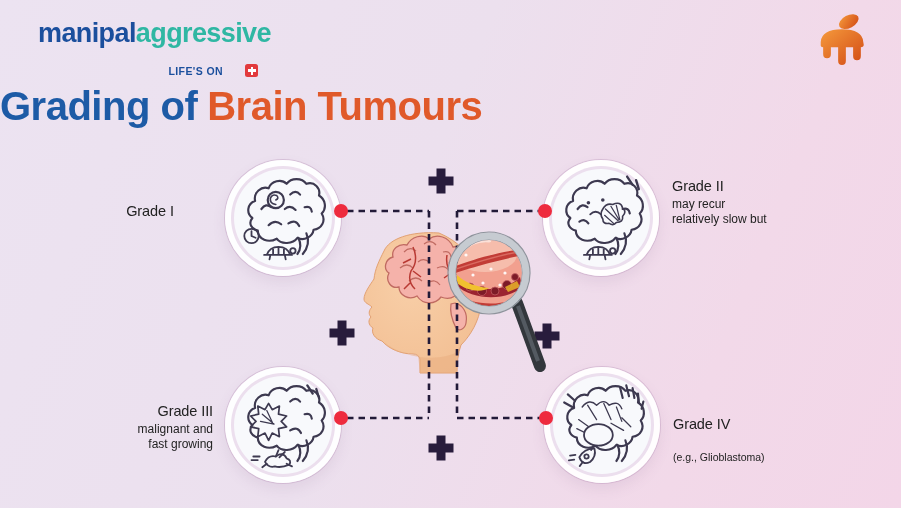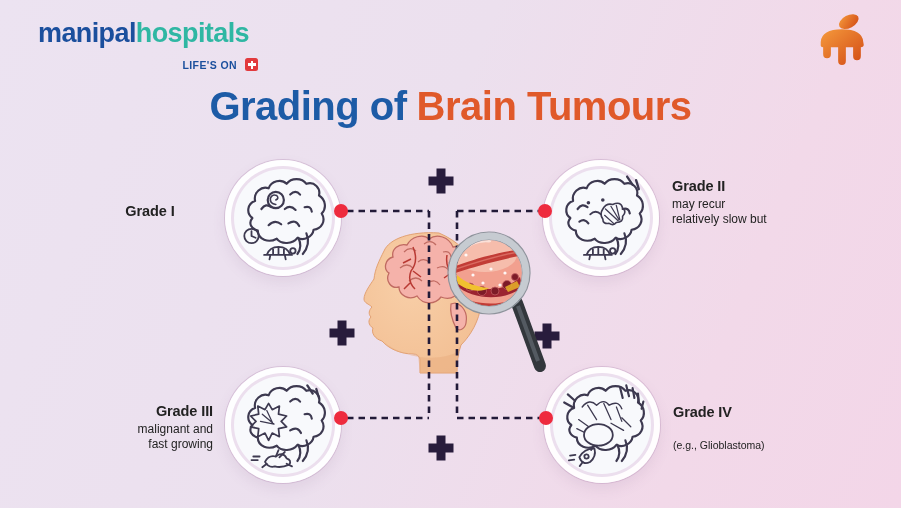--- a/index.html
+++ b/index.html
@@ -7,62 +7,62 @@
   .canvas{
     position:relative;width:901px;height:508px;overflow:hidden;
     background:linear-gradient(112deg,#ece3f1 0%,#ece0ee 45%,#f2d9e9 78%,#f3d6e8 100%);
     font-family:"Liberation Sans",sans-serif;
   }
   
   .brand{position:absolute;left:38px;top:18px;width:222px;}
   .brand-name{font-size:27px;font-weight:bold;letter-spacing:-0.6px;line-height:30px;white-space:nowrap;}
   .brand-name .p1{color:#1b4f9d;}
   .brand-name .p2{color:#2fb7a3;}
-  .brand-tagline-row{display:flex;justify-content:flex-end;align-items:center;gap:8px;margin-top:10px;padding-right:2px;text-align:right;}
+  .brand-tagline-row{display:flex;justify-content:flex-end;align-items:center;gap:22px;margin-top:16px;padding-right:2px;text-align:right;}
   .brand-tagline-row .tg{font-size:10.5px;font-weight:bold;color:#1b4f9d;letter-spacing:.4px;}
   .flag{position:relative;width:13px;height:13px;background:#e23a3d;border-radius:2.5px;display:inline-block;}
   .flag i{position:absolute;background:#fff;}
   .flag .cv{left:5.5px;top:2.5px;width:2.4px;height:8px;}
   .flag .ch{left:2.5px;top:5.3px;width:8px;height:2.4px;}
   .mascot{position:absolute;right:30px;top:10px;width:58px;height:58px;}
   
-  .title{position:absolute;left:0;top:83px;width:100%;text-align:center;
+  .title{position:absolute;left:0;top:83px;width:100%;
     font-size:40px;font-weight:bold;letter-spacing:-0.5px;margin:0;line-height:46px;}
   .t-blue{color:#1d5ba6;}
   .t-orange{color:#e0592a;margin-left:10px;}
   
   .g-circle{position:absolute;width:116px;height:116px;border-radius:50%;
     background:rgba(255,255,255,.95);box-shadow:0 0 0 1px rgba(186,148,186,.4),0 6px 14px rgba(120,80,130,.10);}
   .g-gap{position:absolute;inset:6px;border-radius:50%;background:#ecdfee;}
   .g-inner{position:absolute;inset:9px;border-radius:50%;background:#f8f9fc;display:flex;align-items:center;justify-content:center;}
   .g1 .g-circle{left:225px;top:160px;}
   .g2 .g-circle{left:543px;top:160px;}
   .g3 .g-circle{left:225px;top:367px;}
   .g4 .g-circle{left:544px;top:367px;}
   .g-label{position:absolute;color:#222;}
-  .g-label .g-title{font-size:14.5px;font-weight:bold;line-height:18px;margin-bottom:2px;letter-spacing:-0.1px;}
+  .g-label .g-title{font-size:14.5px;font-weight:normal;line-height:18px;margin-bottom:2px;letter-spacing:-0.1px;}
   .g-label .g-desc{font-size:12px;line-height:15px;}
   .g-label .g-note{font-size:10.5px;line-height:13px;margin-top:18px;}
   .g1 .g-label{right:686px;top:202px;text-align:center;width:130px;}
   .g2 .g-label{left:672px;top:177px;text-align:left;width:140px;}
   .g3 .g-label{right:688px;top:402px;text-align:right;width:130px;}
-  .g4 .g-label{left:673px;top:403px;text-align:left;width:150px;}
+  .g4 .g-label{left:673px;top:415px;text-align:left;width:150px;}
   
   .doodle{stroke:#3d3950;stroke-width:2.4;fill:none;stroke-linecap:round;stroke-linejoin:round;}
   
   .overlay{position:absolute;left:0;top:0;width:901px;height:508px;pointer-events:none;}
 </style>
 </head>
 <body>
 
 <div class="canvas">
 
   <div class="brand">
     <div class="brand-name">
-      <span class="p1">manipal</span><span class="p2">hospitals</span>
+      <span class="p1">manipal</span><span class="p2">aggressive</span>
     </div>
     <div class="brand-tagline-row">
       <span class="tg">LIFE'S ON</span>
       <span class="flag">
           <i class="cv"></i>
           <i class="ch"></i>
         </span>
     </div>
   </div>
 

